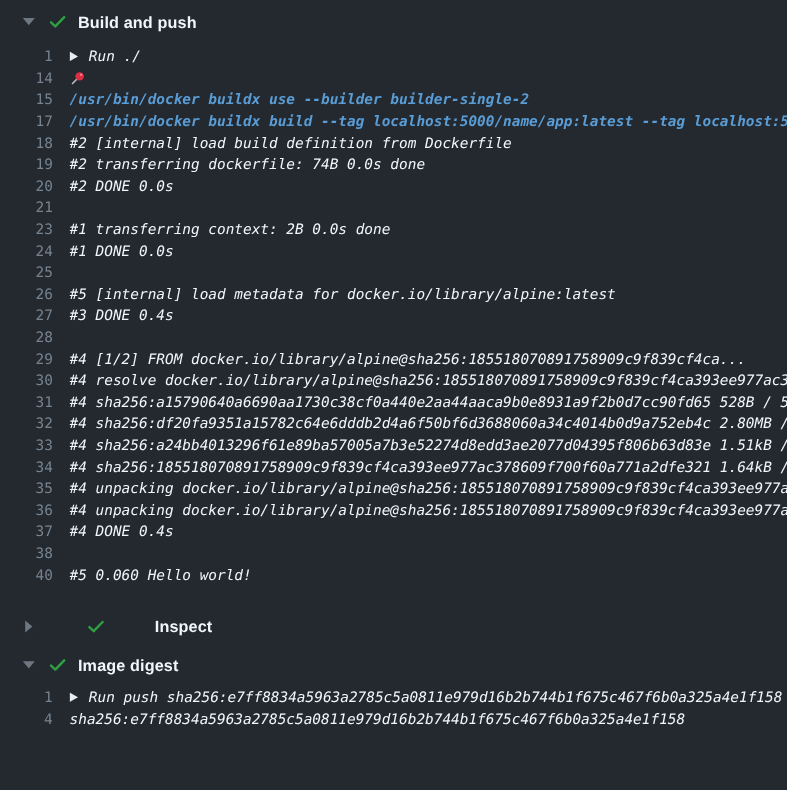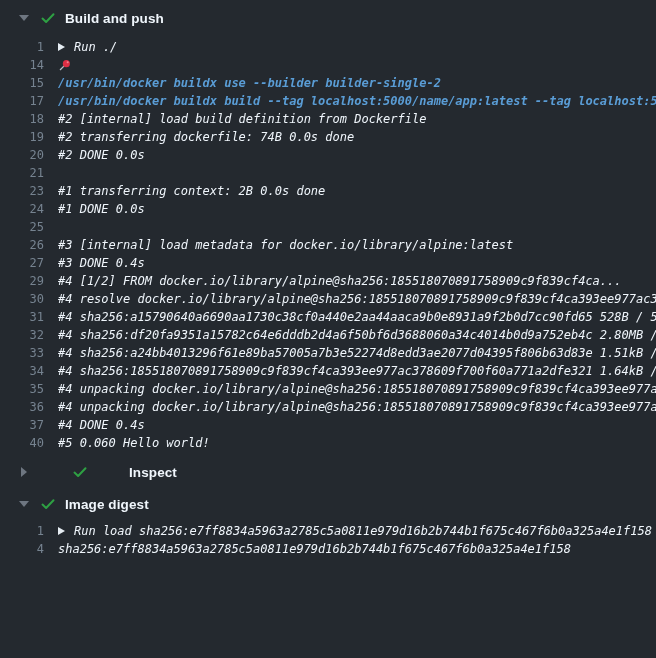--- a/index.html
+++ b/index.html
@@ -14,21 +14,21 @@
 
   .section-header {
     display: flex;
     align-items: center;
     height: 28px;
     padding-left: 18px;
     cursor: pointer;
   }
   .section:nth-child(1) .section-header { margin-top: 4px; }
   .section:nth-child(1) .lines { margin-top: 6px; }
-  .section:nth-child(2) .section-header { margin-top: 6px; gap: 32px; }
+  .section:nth-child(2) .section-header { margin-top: 20px; gap: 32px; }
   .section:nth-child(3) .section-header { margin-top: 4px; }
   .section:nth-child(3) .lines { margin-top: 4px; }
 
   .toggle {
     width: 12px;
     display: inline-flex;
     justify-content: center;
     margin-right: 10px;
     flex: none;
   }
@@ -148,27 +148,31 @@
         <div class="log-line">
           <span class="line-num">24</span>
           <span class="line-content"><span class="line-text">#1 DONE 0.0s</span></span>
         </div>
         <div class="log-line">
           <span class="line-num">25</span>
           <span class="line-content"><span class="line-text"></span></span>
         </div>
         <div class="log-line">
           <span class="line-num">26</span>
-          <span class="line-content"><span class="line-text">#3 [internal] load metadata for docker.io/library/alpine:latest</span></span>
+          <span class="line-content"><span class="line-text">#5 [internal] load metadata for docker.io/library/alpine:latest</span></span>
         </div>
         <div class="log-line">
           <span class="line-num">27</span>
           <span class="line-content"><span class="line-text">#3 DONE 0.4s</span></span>
         </div>
         <div class="log-line">
+          <span class="line-num">28</span>
+          <span class="line-content"><span class="line-text"></span></span>
+        </div>
+        <div class="log-line">
           <span class="line-num">29</span>
           <span class="line-content"><span class="line-text">#4 [1/2] FROM docker.io/library/alpine@sha256:185518070891758909c9f839cf4ca...</span></span>
         </div>
         <div class="log-line">
           <span class="line-num">30</span>
           <span class="line-content"><span class="line-text">#4 resolve docker.io/library/alpine@sha256:185518070891758909c9f839cf4ca393ee977ac378609f700f60a771a2dfe321 done</span></span>
         </div>
         <div class="log-line">
           <span class="line-num">31</span>
           <span class="line-content"><span class="line-text">#4 sha256:a15790640a6690aa1730c38cf0a440e2aa44aaca9b0e8931a9f2b0d7cc90fd65 528B / 528B done</span></span>
@@ -189,20 +193,24 @@
           <span class="line-num">35</span>
           <span class="line-content"><span class="line-text">#4 unpacking docker.io/library/alpine@sha256:185518070891758909c9f839cf4ca393ee977ac378609f700f60a771a2dfe321</span></span>
         </div>
         <div class="log-line">
           <span class="line-num">36</span>
           <span class="line-content"><span class="line-text">#4 unpacking docker.io/library/alpine@sha256:185518070891758909c9f839cf4ca393ee977ac378609f700f60a771a2dfe321 done</span></span>
         </div>
         <div class="log-line">
           <span class="line-num">37</span>
           <span class="line-content"><span class="line-text">#4 DONE 0.4s</span></span>
+        </div>
+        <div class="log-line">
+          <span class="line-num">38</span>
+          <span class="line-content"><span class="line-text"></span></span>
         </div>
         <div class="log-line">
           <span class="line-num">40</span>
           <span class="line-content"><span class="line-text">#5 0.060 Hello world!</span></span>
         </div>
       </div>
     </div>
     <div class="section">
       <div class="section-header">
         <span class="toggle">
@@ -224,21 +232,21 @@
         <span class="check">
           <svg width="16" height="16" viewBox="0 0 16 16">
             <path d="M2.5 8.6 L6.1 12 L13.5 4.3" fill="none" stroke="#2ea043" stroke-width="2" stroke-linecap="round" stroke-linejoin="round"></path>
           </svg>
         </span>
         <span class="section-title">Image digest</span>
       </div>
       <div class="lines">
         <div class="log-line">
           <span class="line-num">1</span>
-          <span class="line-content cmd"><span class="run-arrow"></span><span class="line-text">Run load sha256:e7ff8834a5963a2785c5a0811e979d16b2b744b1f675c467f6b0a325a4e1f158</span></span>
+          <span class="line-content cmd"><span class="run-arrow"></span><span class="line-text">Run push sha256:e7ff8834a5963a2785c5a0811e979d16b2b744b1f675c467f6b0a325a4e1f158</span></span>
         </div>
         <div class="log-line">
           <span class="line-num">4</span>
           <span class="line-content"><span class="line-text">sha256:e7ff8834a5963a2785c5a0811e979d16b2b744b1f675c467f6b0a325a4e1f158</span></span>
         </div>
       </div>
     </div>
   </div>
 
 </body></html>

